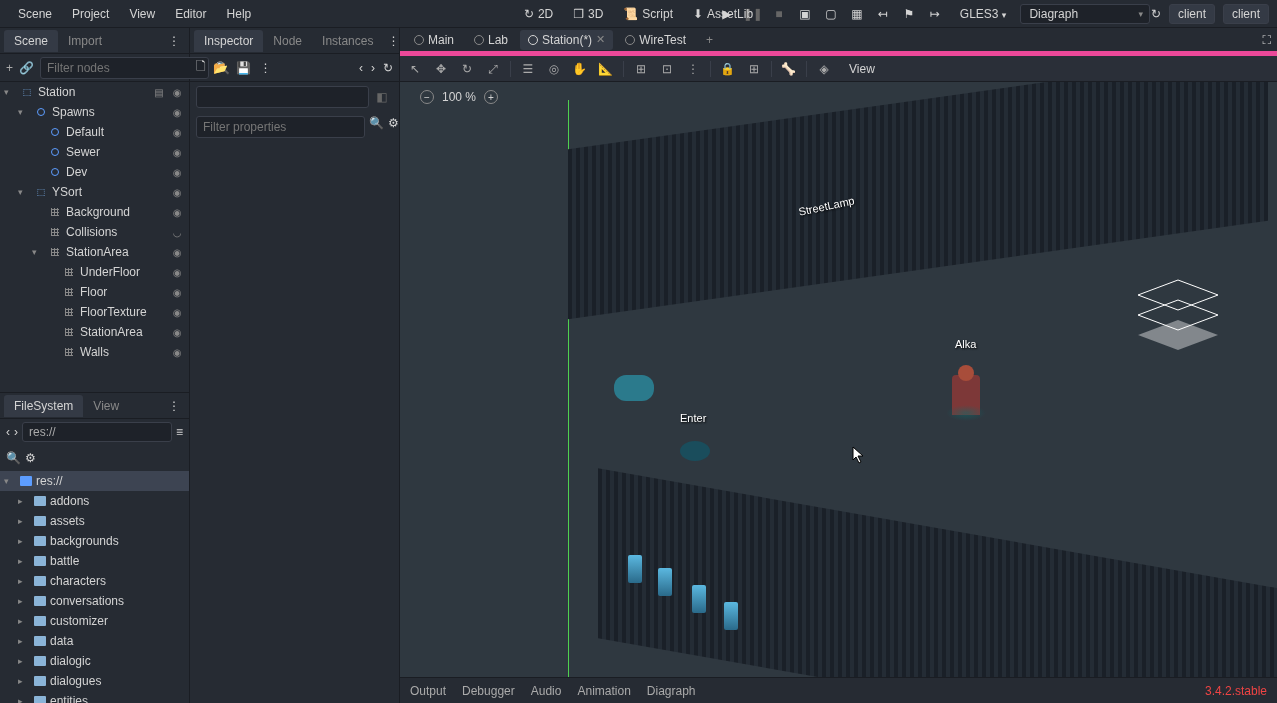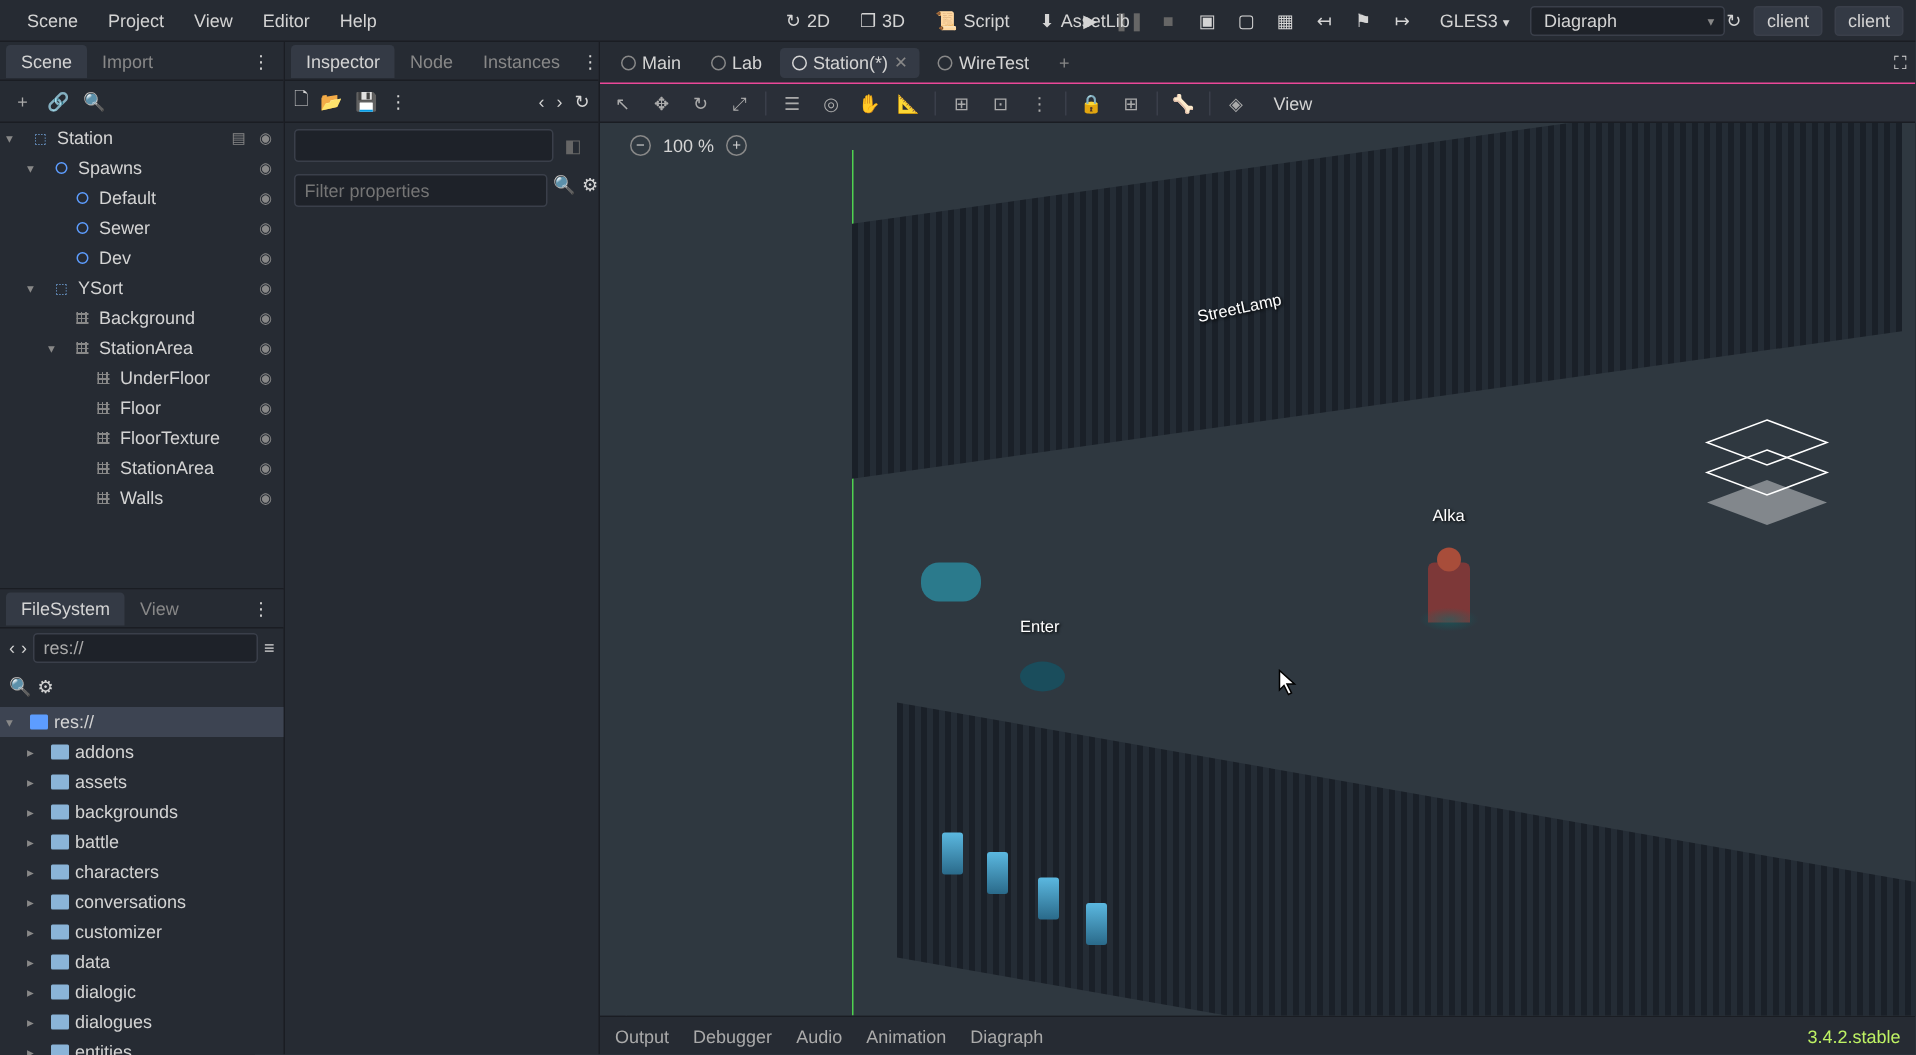--- a/index.html
+++ b/index.html
@@ -43,21 +43,21 @@
 .fs-search-row { height: 26px; display: flex; align-items: center; padding: 0 6px; gap: 4px; }
 .fs-tree { flex: 1; overflow-y: auto; }
 .fs-item { display: flex; align-items: center; height: 20px; padding: 0 4px; cursor: pointer; }
 .fs-item.selected { background: #3d4452; }
 .fs-item .arrow { width: 12px; font-size: 9px; color: #888; }
 .fs-item .folder-icon { width: 12px; height: 10px; background: #8ab4d8; margin: 0 4px; border-radius: 1px; }
 .fs-item.root .folder-icon { background: #5d9dff; }
 .insp-tools { height: 28px; display: flex; align-items: center; padding: 0 6px; gap: 8px; border-bottom: 1px solid #1a1d23; }
 .insp-tools .spacer-flex { flex: 1; }
 .insp-field { margin: 4px 6px; }
-.scene-tabs { height: 28px; display: flex; align-items: center; padding: 0 6px; gap: 4px; border-bottom: 1px solid #ec4899; }
+.scene-tabs { height: 28px; display: flex; align-items: center; padding: 0 6px; gap: 4px; border-bottom: 5px solid #ec4899; }
 .scene-tab { display: flex; align-items: center; gap: 4px; padding: 3px 8px; cursor: pointer; border-radius: 3px; color: #888; }
 .scene-tab.active { background: #343a45; color: #d4d4d4; }
 .scene-tab .dot-icon { width: 10px; height: 10px; border: 1px solid #888; border-radius: 50%; }
 .scene-tab.active .dot-icon { border-color: #d4d4d4; }
 .scene-tab .close { color: #888; font-size: 11px; }
 .expand-btn { margin-left: auto; cursor: pointer; }
 .vp-toolbar { height: 26px; display: flex; align-items: center; padding: 0 6px; gap: 8px; border-bottom: 1px solid #1a1d23; background: #2a2f38; }
 .vp-toolbar .tool-icon { width: 18px; height: 18px; display: flex; align-items: center; justify-content: center; cursor: pointer; color: #aaa; }
 .vp-toolbar .sep { width: 1px; height: 16px; background: #3a3f4a; }
 .viewport { flex: 1; background: #1a1d23; position: relative; overflow: hidden; }
@@ -70,21 +70,21 @@
 .label-3d { position: absolute; color: #fff; font-size: 11px; text-shadow: 1px 1px 2px #000; }
 .sprite-char { position: absolute; width: 28px; height: 40px; background: #7d3838; border-radius: 4px 4px 0 0; }
 .sprite-char::before { content:''; position: absolute; top:-10px; left: 6px; width: 16px; height: 16px; background: #a84d3a; border-radius: 50%; }
 .sprite-char::after { content:''; position:absolute; bottom:-6px; left:-6px; width:40px; height:16px; background:radial-gradient(ellipse,#0b6b6b88 0%,transparent 70%); border-radius:50%; }
 .barrel { position: absolute; width: 40px; height: 26px; background: #2b7a8c; border-radius: 12px; }
 .crystal { position: absolute; width: 14px; height: 28px; background: linear-gradient(#5bb8e0, #2a6a8a); border-radius: 2px; }
 .cursor-arrow { position: absolute; width: 14px; height: 18px; }
 .green-line { position: absolute; left: 150px; top: 0; bottom: 0; width: 1px; background: #4fd14f; }
 .bottom-bar { height: 26px; display: flex; align-items: center; padding: 0 10px; gap: 16px; border-top: 1px solid #1a1d23; }
 .bottom-bar .btab { cursor: pointer; color: #aaa; }
-.bottom-bar .version { margin-left: auto; color: #bef264; }
+.bottom-bar .version { margin-left: auto; color: #ef4444; }
 svg { display: block; }
 </style>
 </head>
 <body>
 
 <div class="topbar">
   <div class="menu-item">Scene</div>
   <div class="menu-item">Project</div>
   <div class="menu-item">View</div>
   <div class="menu-item">Editor</div>
@@ -134,20 +134,21 @@
 
   <div class="left-col">
     <div class="panel-tabs">
       <div class="tab active">Scene</div>
       <div class="tab">Import</div>
       <div class="dots">⋮</div>
     </div>
     <div class="toolbar-row">
       <span class="icon-btn">+</span>
       <span class="icon-btn">🔗</span>
+      <input class="input-field" placeholder="Filter nodes" style="">
       <span class="icon-btn">🔍</span>
     </div>
     <div class="tree" id="scene-tree">
         <div class="tree-item">
           <span class="spacer" style="width:0px"></span>
           <span class="arrow">▾</span>
           <span class="node-icon">
             <span class="icon-2d">⬚</span>
           </span>
           <span class="label">Station</span>
@@ -219,20 +220,32 @@
         <div class="tree-item">
           <span class="spacer" style="width:28px"></span>
           <span class="arrow"></span>
           <span class="node-icon">
             <span class="icon-grid"></span>
           </span>
           <span class="label">Background</span>
           <span class="vis">
             <span></span>
             <span>◉</span>
+          </span>
+        </div>
+        <div class="tree-item">
+          <span class="spacer" style="width:28px"></span>
+          <span class="arrow"></span>
+          <span class="node-icon">
+            <span class="icon-grid"></span>
+          </span>
+          <span class="label">Collisions</span>
+          <span class="vis">
+            <span></span>
+            <span>◡</span>
           </span>
         </div>
         <div class="tree-item">
           <span class="spacer" style="width:28px"></span>
           <span class="arrow">▾</span>
           <span class="node-icon">
             <span class="icon-grid"></span>
           </span>
           <span class="label">StationArea</span>
           <span class="vis">

